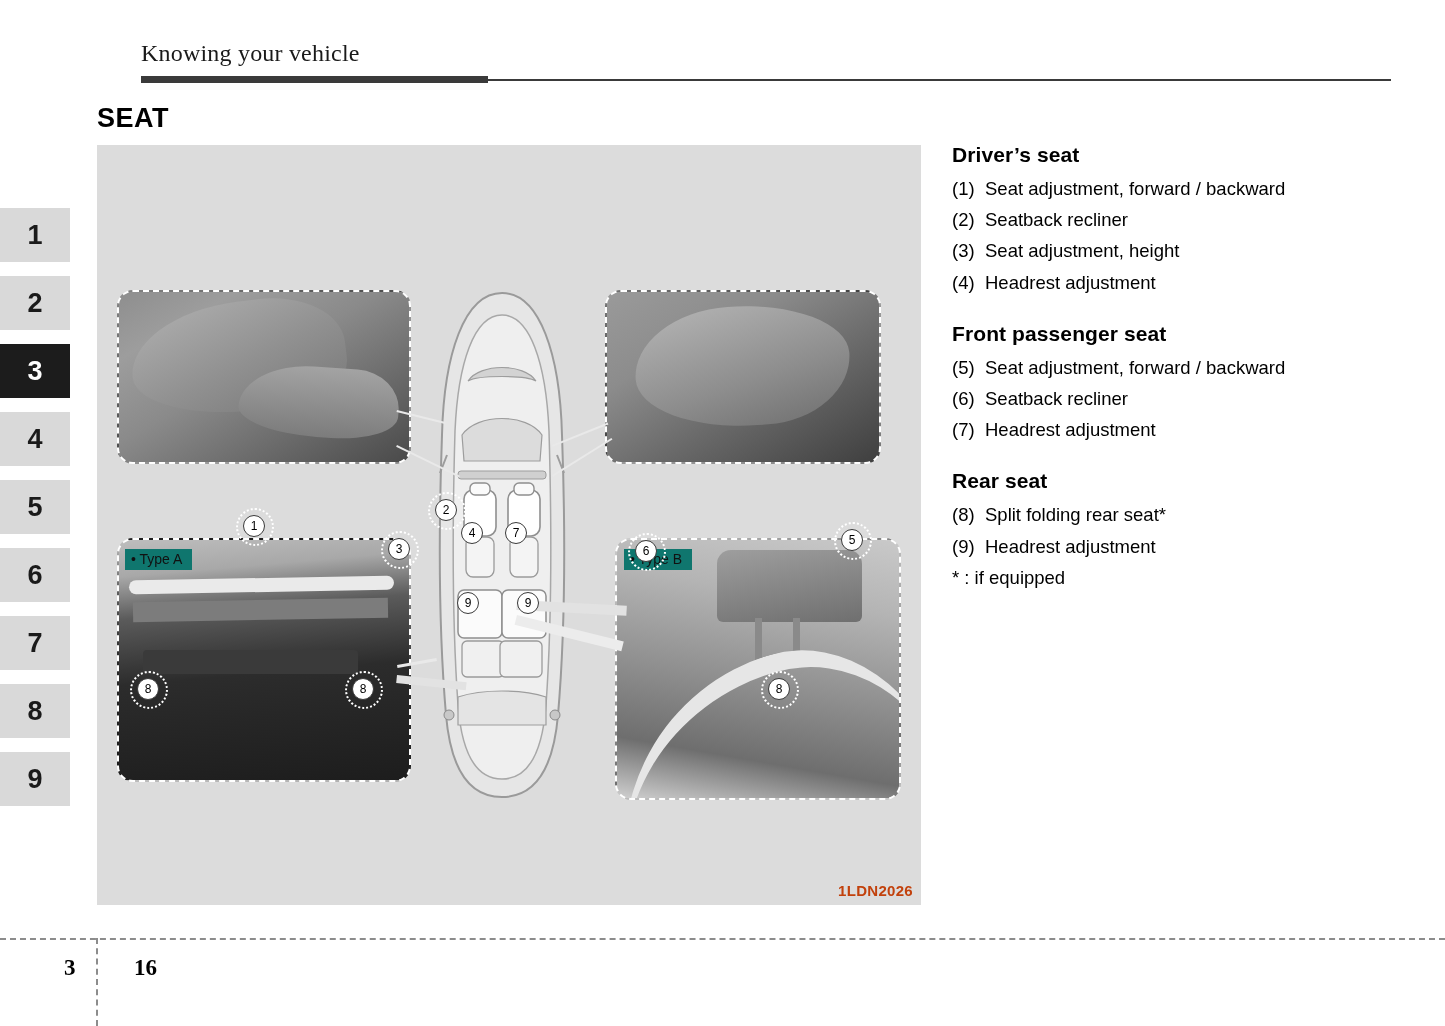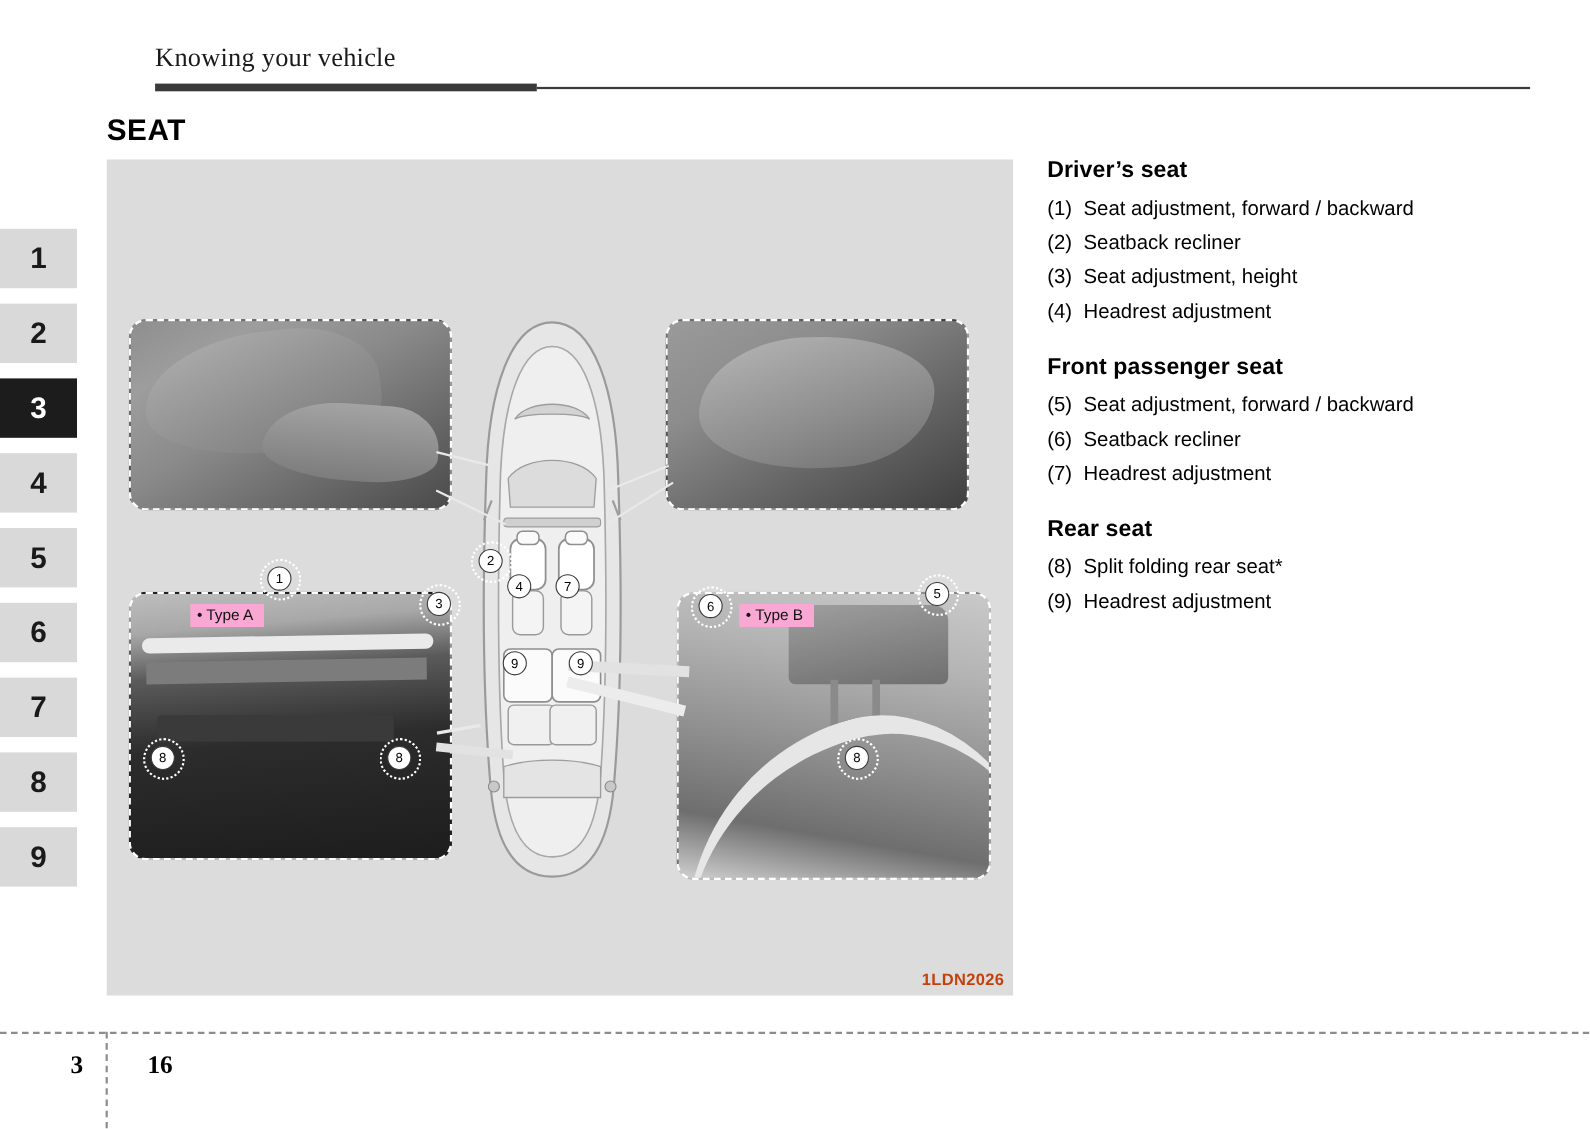--- a/index.html
+++ b/index.html
@@ -231,26 +231,25 @@
     width: 340px;
     height: 190px;
     border-top: 18px solid #e6e6e6;
     border-radius: 60% 40% 0 0 / 100% 80% 0 0;
     transform: rotate(-16deg);
   }
 
   
   .type-label {
     position: absolute;
-    background: #f9a8d4;
+    background: #0f766e;
     font-size: 14px;
     padding: 2px 10px 3px 6px;
     color: #111;
     white-space: nowrap;
-    margin-left: 48px;
   }
 
   
   .car {
     position: absolute;
     left: 325px;
     top: 140px;
     width: 160px;
     height: 520px;
   }
@@ -498,18 +497,19 @@
 
   <div class="txt-head spaced">Rear seat</div>
   <div class="txt-item">
     <span class="num">(8)</span>
     <span class="body">Split folding rear seat*</span>
   </div>
   <div class="txt-item">
     <span class="num">(9)</span>
     <span class="body">Headrest adjustment</span>
   </div>
+  <div class="txt-note">* : if equipped</div>
 </div>
 
 <div class="footer-rule"></div>
 <div class="footer-vrule"></div>
 <div class="footer-chapter">3</div>
 <div class="footer-page">16</div>
 
 </body></html>

